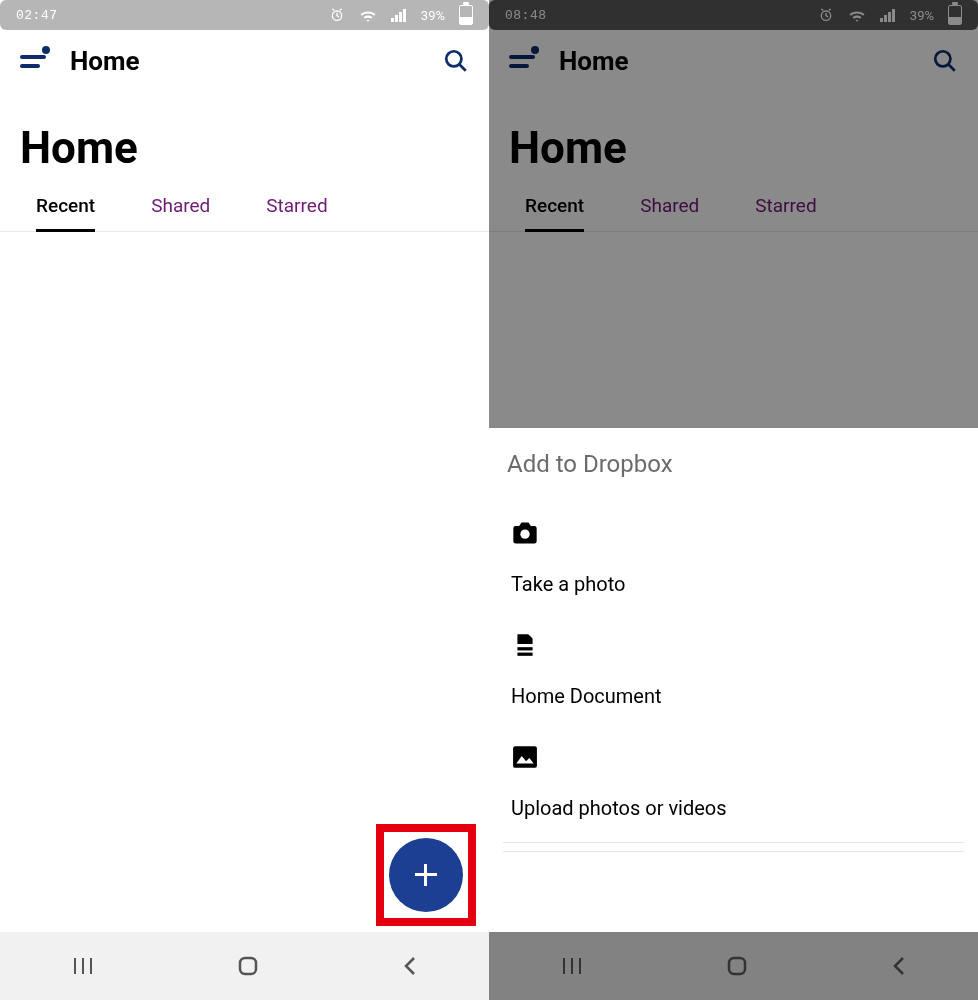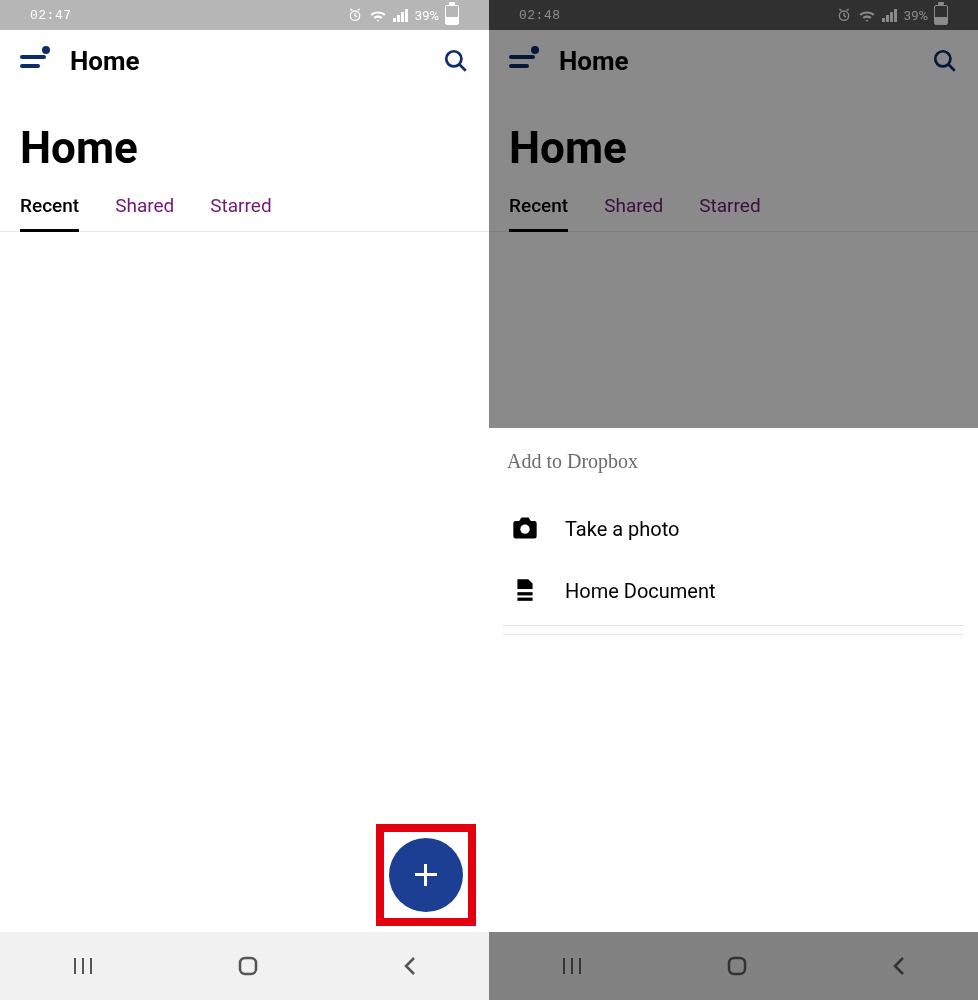--- a/index.html
+++ b/index.html
@@ -3,45 +3,45 @@
 <meta charset="utf-8">
 <style>
   * { box-sizing: border-box; margin: 0; padding: 0; }
   body { font-family: -apple-system, BlinkMacSystemFont, "Segoe UI", Roboto, Arial, sans-serif; background: #fff; }
   .container { display: flex; width: 978px; height: 1000px; position: relative; }
   .phone { width: 489px; height: 1000px; position: relative; overflow: hidden; }
   .phone-left { background: #fff; }
   .phone-right { background: #fff; position: relative; }
 
   
-  .statusbar { height: 30px; display: flex; align-items: center; justify-content: space-between; padding: 0 30px; font-size: 13px; color: #fff; }
+  .statusbar { height: 30px; display: flex; align-items: center; justify-content: space-between; padding: 0 16px; font-size: 13px; color: #fff; border-radius: 6px; }
   .sb-left { background: #b6b6b6; }
   .sb-right-dark { background: #5a5a5a; }
   .sb-time { font-family: "Courier New", monospace; letter-spacing: 0.5px; }
-  .sb-icons { display: flex; align-items: center; gap: 6px; }
+  .sb-icons { display: flex; align-items: center; gap: 14px; }
   .sb-icons span { display: inline-flex; align-items: center; }
   .battery-outline { display:inline-block; width:14px; height:20px; border:1.5px solid #fff; border-radius:2px; position:relative; }
   .battery-outline::before { content:""; position:absolute; top:-4px; left:3px; width:6px; height:3px; background:#fff; border-radius:1px; }
   .battery-fill { position:absolute; bottom:0; left:0; right:0; height:40%; background:#fff; }
 
   
   .app-header { height: 62px; display: flex; align-items: center; padding: 0 20px; }
   .hamburger { width:26px; height:22px; display:flex; flex-direction:column; justify-content:center; gap:5px; position:relative; cursor:pointer; }
   .hamburger div { height:4px; background:#0d2c6c; border-radius:2px; }
   .hamburger .line1 { width:26px; }
   .hamburger .line2 { width:20px; }
   .hamburger-dot { position:absolute; top:-4px; right:-4px; width:8px; height:8px; border-radius:50%; background:#0d2c6c; }
   .header-title { font-size: 26px; font-weight: 700; margin-left: 24px; color:#000; }
   .search-btn { margin-left:auto; cursor:pointer; }
 
   
   .page-title { font-size: 44px; font-weight: 700; padding: 30px 20px 20px 20px; color:#000; }
 
   
-  .tabs { display:flex; gap:36px; padding: 0 20px; border-bottom:1px solid #e8e8e8; }
+  .tabs { display:flex; gap:56px; padding: 0 36px; border-bottom:1px solid #e8e8e8; }
   .tab { font-size:19px; color:#701a75; padding-bottom:12px; cursor:pointer; }
   .tab.active { color:#000; font-weight:500; border-bottom:3px solid #000; margin-bottom:-1px; }
 
   
   .fab-highlight { position:absolute; left:376px; top:824px; width:100px; height:102px; border:8px solid #e3000f; background:#fff; display:flex; align-items:center; justify-content:center; }
   .fab { width:74px; height:74px; border-radius:50%; background:#1c3f94; display:flex; align-items:center; justify-content:center; cursor:pointer; }
   .plus { width:22px; height:22px; position:relative; }
   .plus::before, .plus::after { content:""; position:absolute; background:#fff; }
   .plus::before { left:9px; top:0; width:3px; height:22px; }
   .plus::after { top:9px; left:0; height:3px; width:22px; }
@@ -52,22 +52,22 @@
   .nav-right-bg { background:#828282; }
   .nav-icon { color:#444; }
   .nav-right-bg .nav-icon { color:#333; }
 
   
   .dim { position:absolute; left:0; top:0; right:0; bottom:0; background:rgba(0,0,0,0.46); }
   .right-content { position:relative; }
 
   
   .sheet { position:absolute; left:0; right:0; top:428px; bottom:68px; background:#fff; padding: 22px 14px 0 14px; display:flex; flex-direction:column; }
-  .sheet-title { color:#6b6b6b; font-size:20px; padding: 0 0 24px 4px; font-family: Liberation Serif, serif; }
-  .sheet-item { display:flex; align-items:flex-end; gap:26px; padding: 18px 8px; font-size:20px; color:#000; cursor:pointer; }
+  .sheet-title { color:#6b6b6b; font-size:24px; padding: 0 0 24px 4px; }
+  .sheet-item { display:flex; align-items:flex-start; gap:26px; padding: 18px 8px; font-size:20px; color:#000; cursor:pointer;flex-direction:column; }
   .sheet-item .ic { width:28px; height:26px; display:flex; align-items:center; justify-content:center; flex-shrink:0; }
   .sheet-divider { height:1px; background:#e4e4e4; margin: 4px 0; }
 
   
   svg { display:block; }
 </style>
 </head>
 <body>
 
 <div class="container">
@@ -150,21 +150,21 @@
             <polyline points="13,4 5,12 13,20"></polyline>
           </svg>
         </span>
     </div>
   </div>
 
   <div class="phone phone-right">
 
     <div class="right-content">
       <div class="statusbar sb-right-dark">
-        <span class="sb-time">02:48</span>
+        <span class="sb-time">08:48</span>
         <span class="sb-icons">
           <span>
               <svg width="16" height="16" viewBox="0 0 24 24" fill="#fff">
                 <circle cx="12" cy="13" r="7" fill="none" stroke="#fff" stroke-width="2"></circle>
                 <path d="M12 9v4l3 2" stroke="#fff" stroke-width="2" fill="none"></path>
                 <path d="M5 3l3 2M19 3l-3 2" stroke="#fff" stroke-width="2"></path>
               </svg>
             </span>
           <span>
               <svg width="18" height="14" viewBox="0 0 24 18" fill="#fff">
@@ -227,20 +227,29 @@
       <div class="sheet-item">
         <span class="ic">
             <svg width="26" height="26" viewBox="0 0 24 24" fill="#000">
               <path d="M5 2h10l4 4v5H5z"></path>
               <rect x="5" y="14" width="14" height="3"></rect>
               <rect x="5" y="19" width="14" height="3"></rect>
             </svg>
           </span>
         <span>Home Document</span>
       </div>
+      <div class="sheet-item">
+        <span class="ic">
+            <svg width="26" height="24" viewBox="0 0 24 22" fill="#000">
+              <rect x="1" y="1" width="22" height="20" rx="2"></rect>
+              <polygon points="4,17 9,10 13,15 16,12 20,17" fill="#fff"></polygon>
+            </svg>
+          </span>
+        <span>Upload photos or videos</span>
+      </div>
 
       <div class="sheet-divider"></div>
 
 
       <div class="sheet-divider"></div>
 
     </div>
 
     <div class="navbar nav-right-bg">
       <span class="nav-icon">

